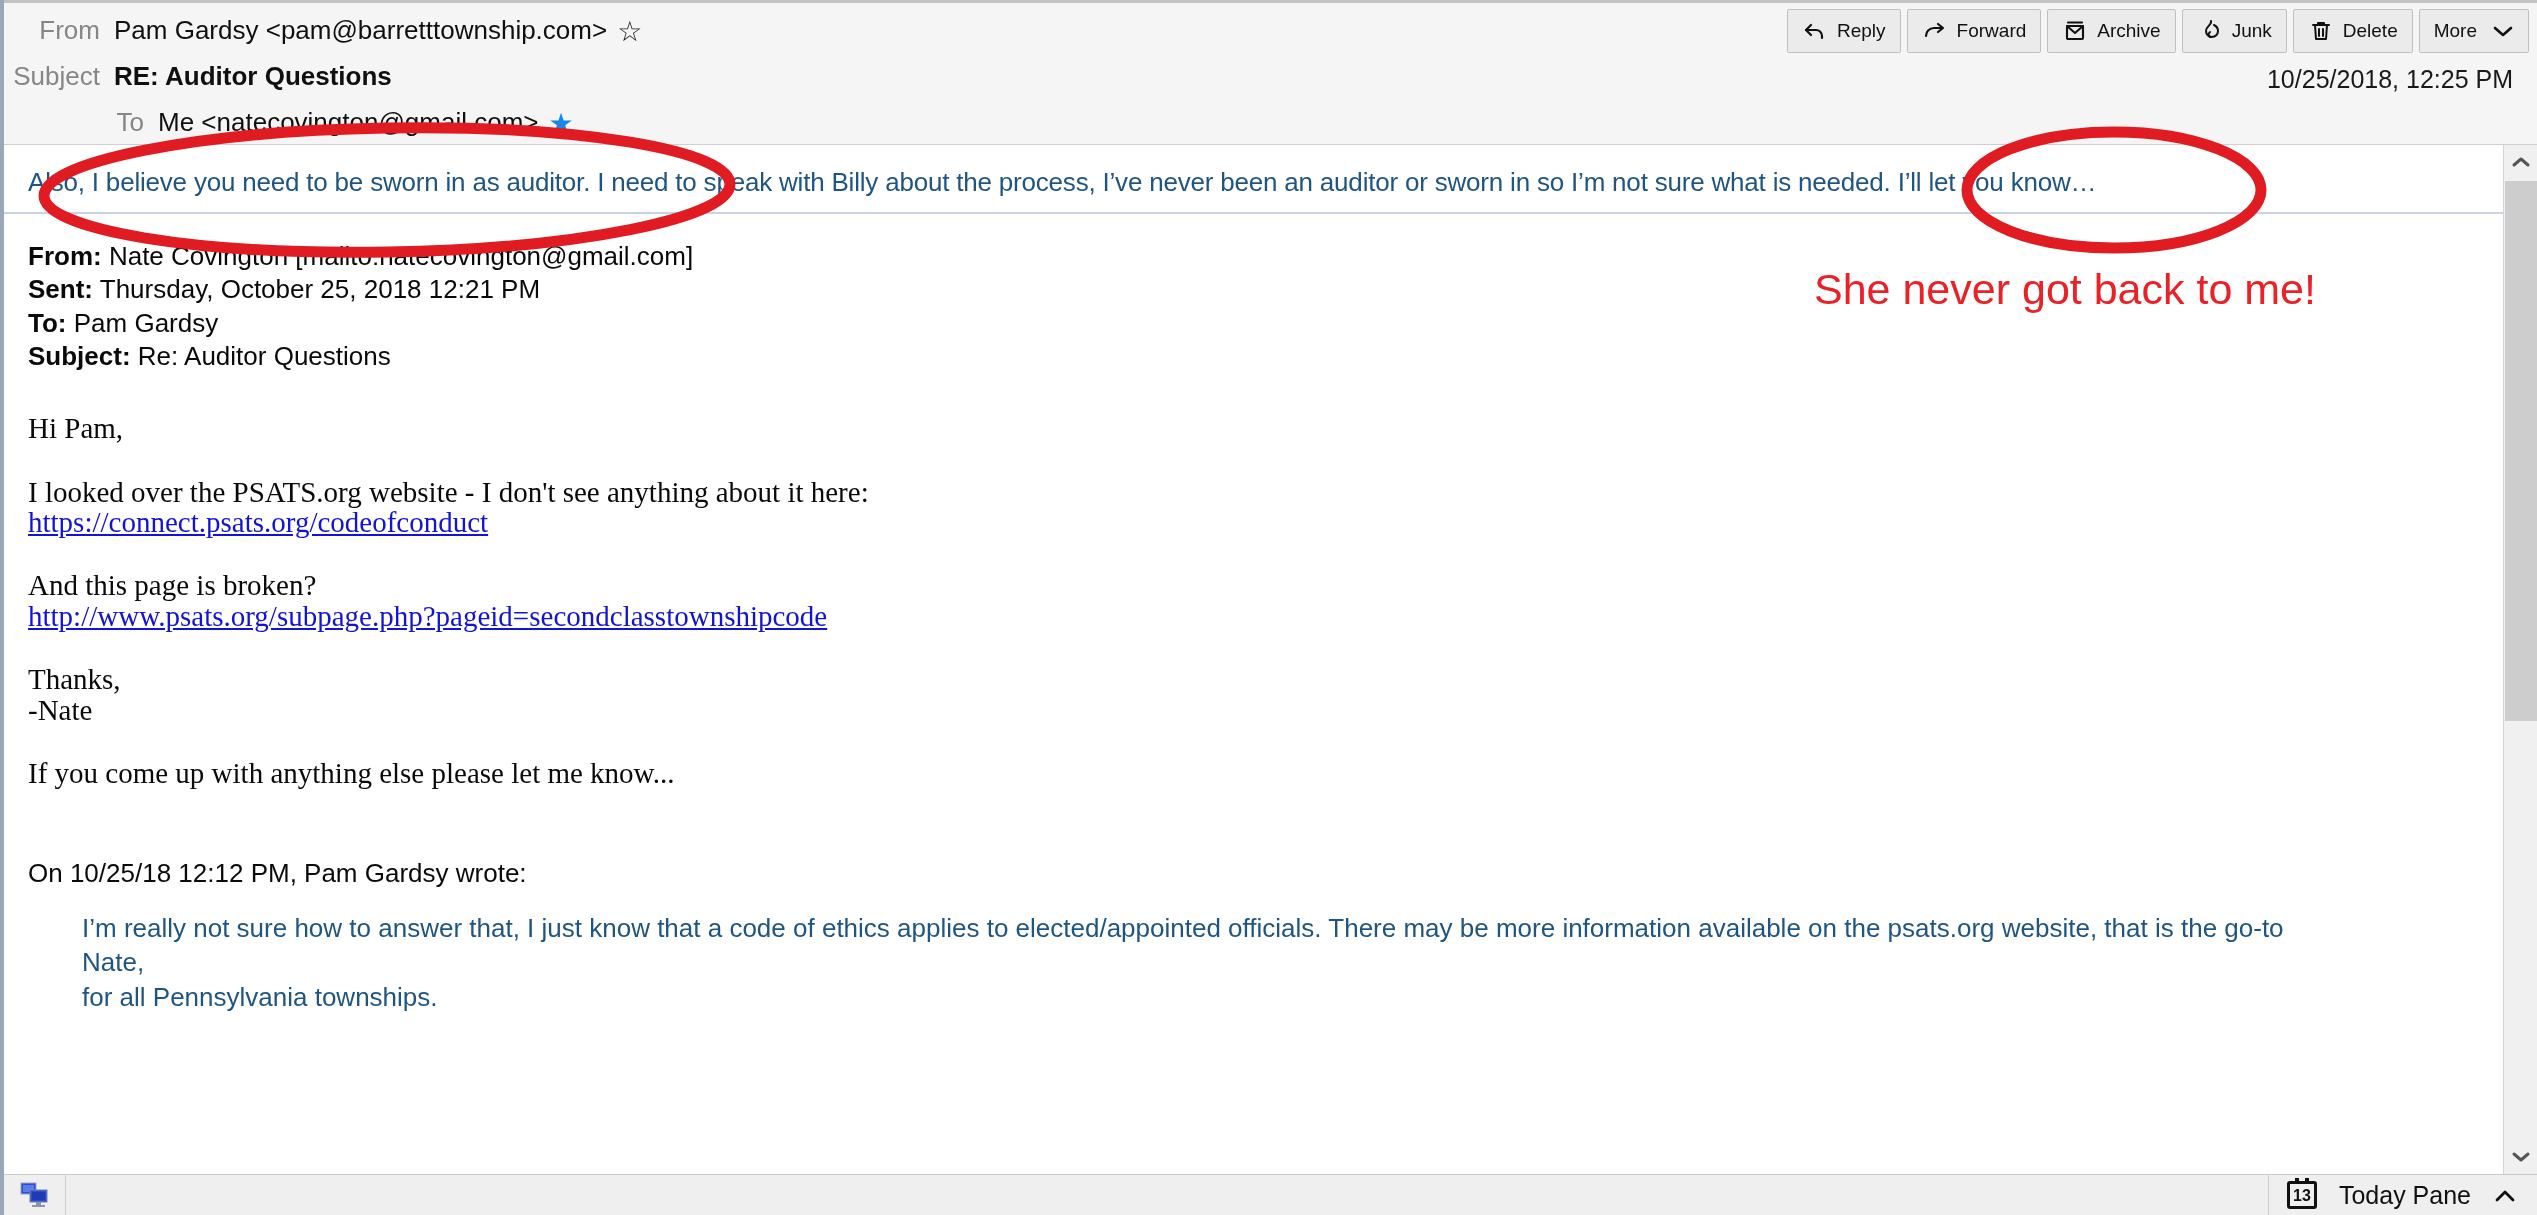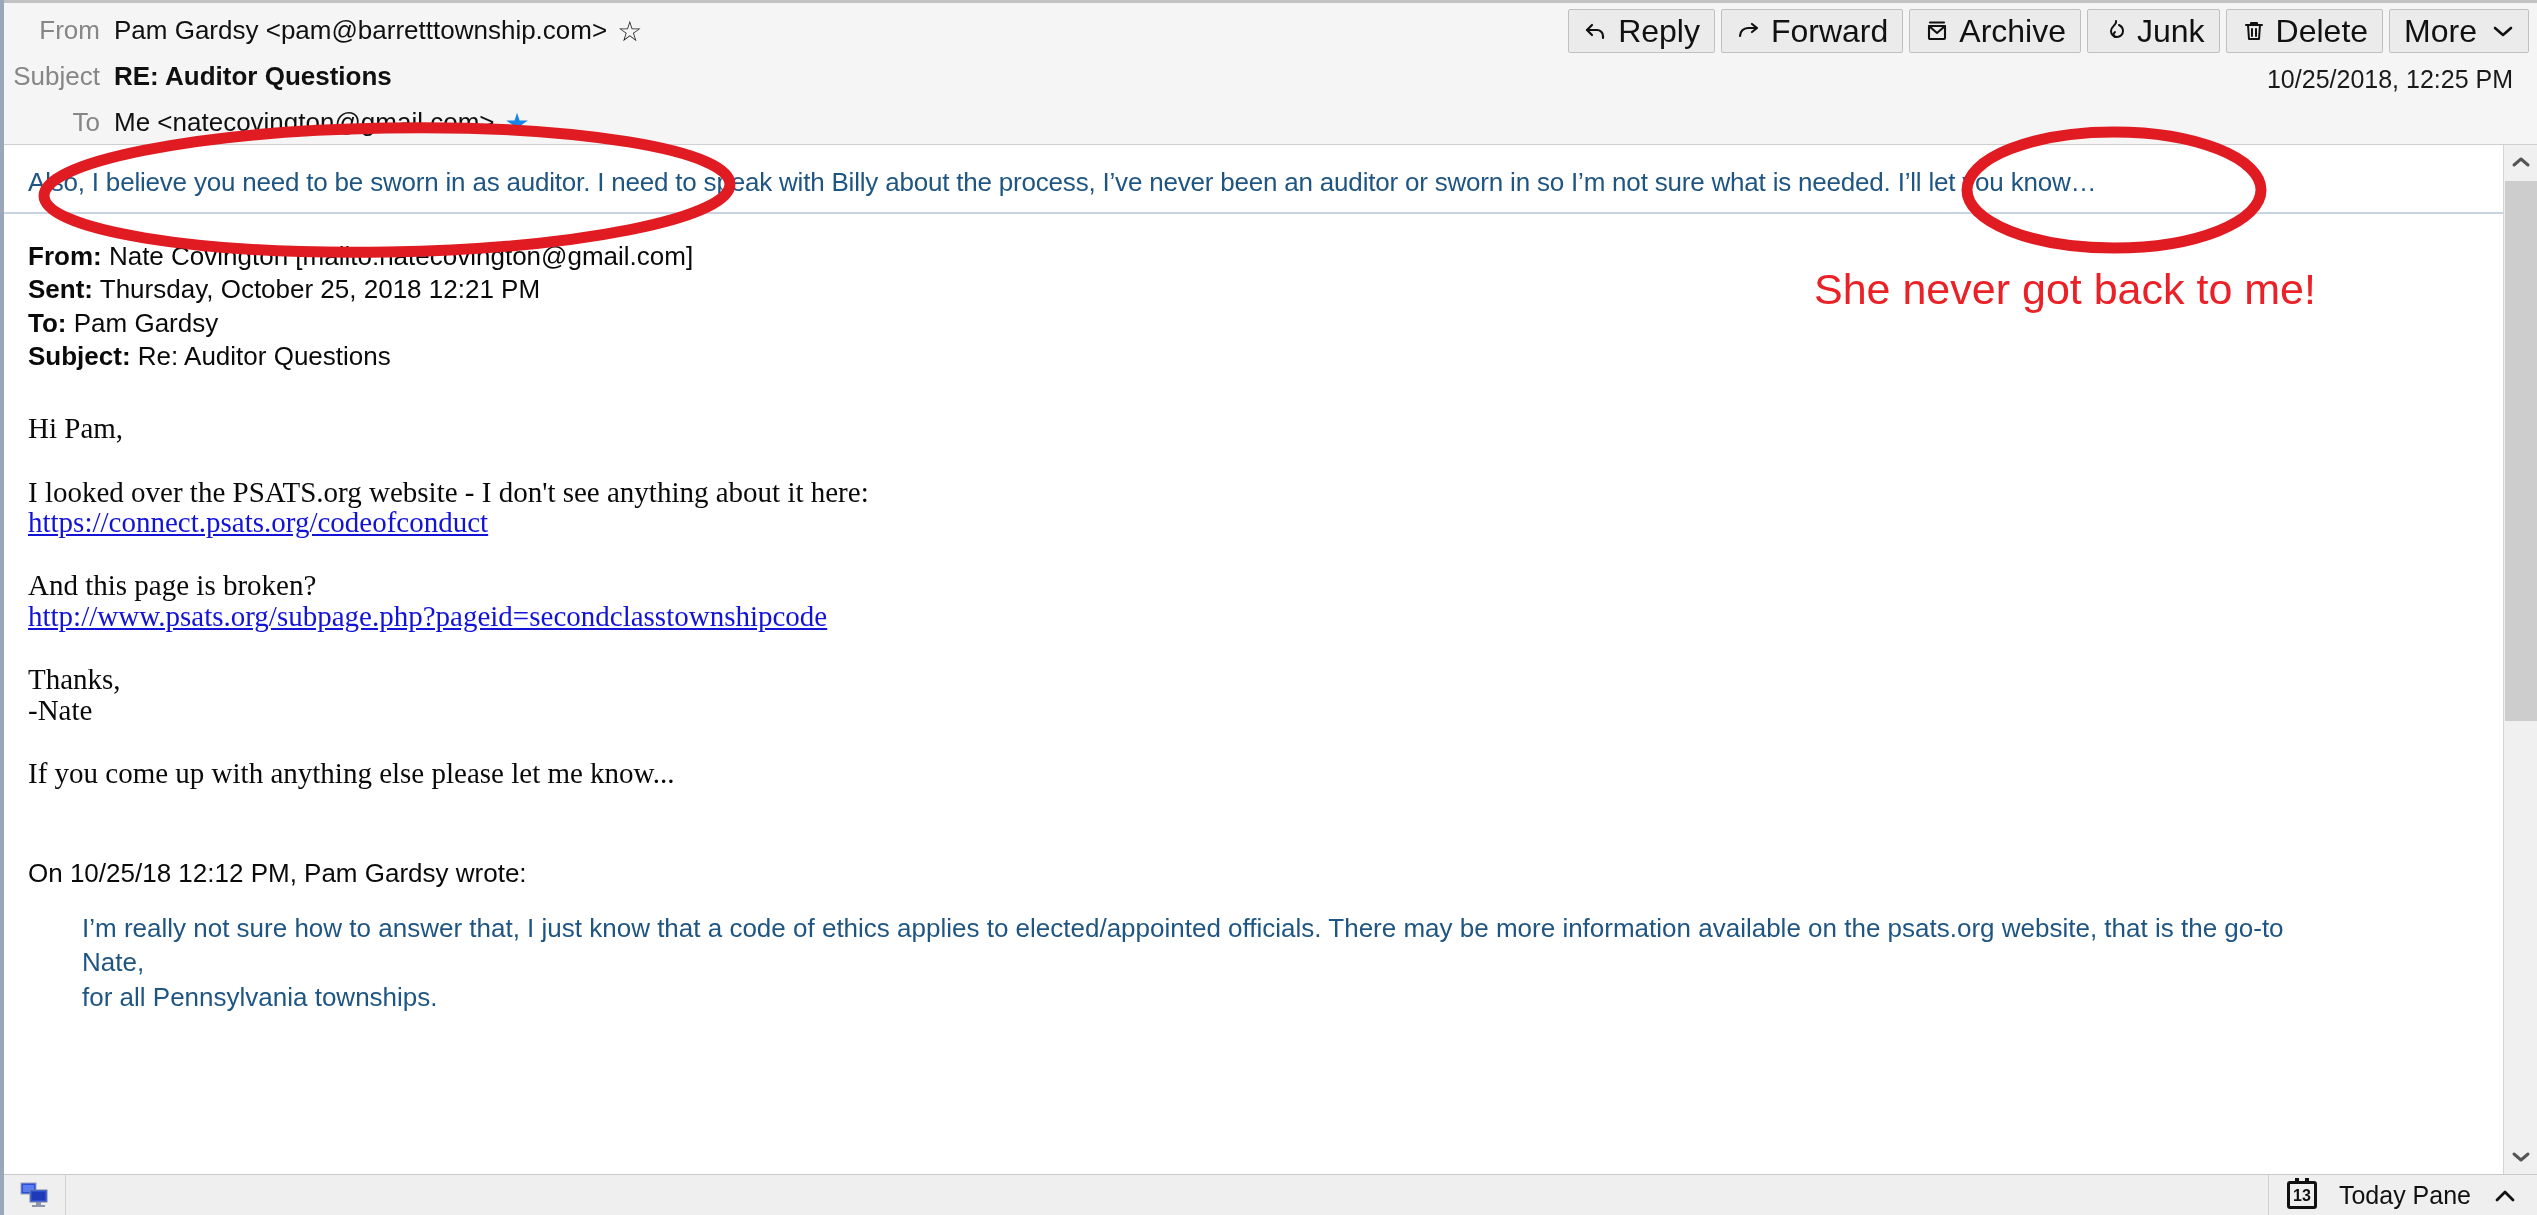--- a/index.html
+++ b/index.html
@@ -46,21 +46,21 @@
   }
   .hdr-value {
     color: #101010;
     font-size: 26px;
     font-family: "Liberation Sans", sans-serif;
   }
   .hdr-value.bold { font-weight: bold; }
 
   .row-from { left: 0px; top: 12px; }
   .row-subject { left: 0px; top: 58px; }
-  .row-to { left: 0px; top: 104px; }
+  .row-to { left: 0px; top: 104px; padding-left: 44px; }
 
   .star-outline {
     display: inline-block;
     margin-left: 10px;
     font-size: 28px;
     line-height: 1;
     color: #1a1a1a;
     position: relative;
     top: 2px;
   }
@@ -94,21 +94,21 @@
   }
   .tb-btn {
     background: #ebebeb;
     border: 1px solid #c0c0c0;
     border-radius: 2px;
     height: 44px;
     display: flex;
     align-items: center;
     gap: 9px;
     padding: 0 14px;
-    font-size: 32px;
+    font-size: 19px;
     color: #111;
     cursor: default;
     white-space: nowrap;
   }
   .tb-ico {
     display: inline-flex;
     align-items: center;
     justify-content: center;
     width: 26px; height: 26px;
     line-height: 1;

